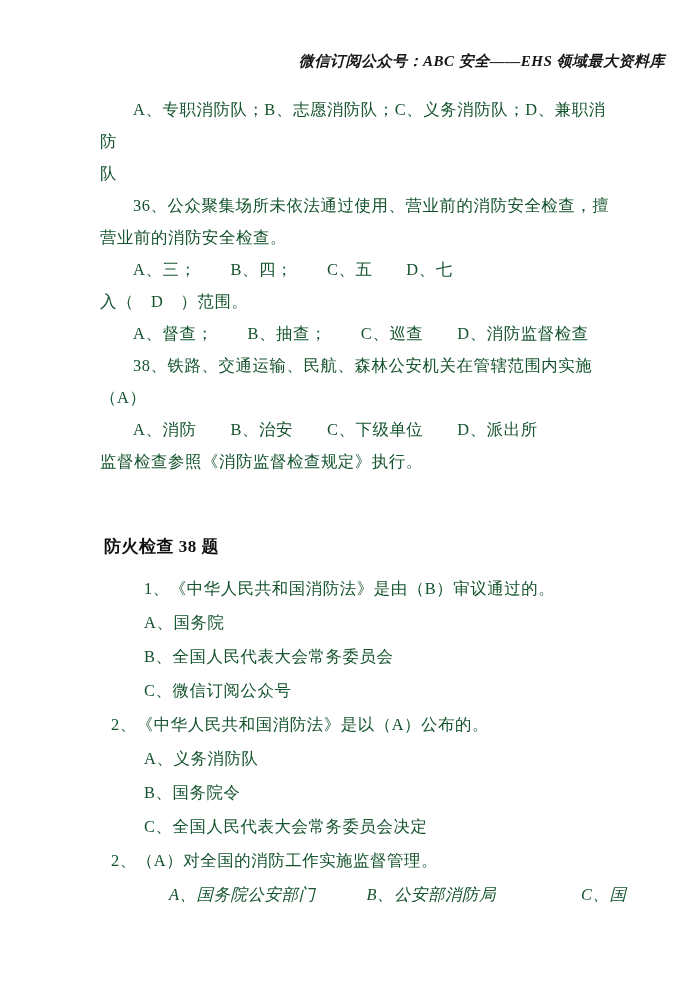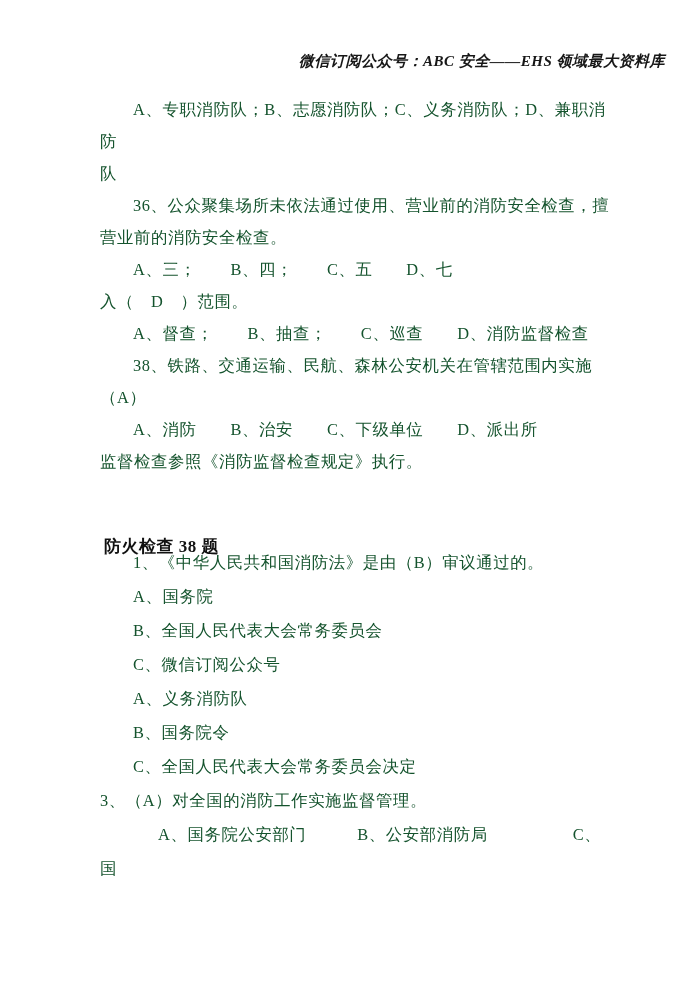--- a/index.html
+++ b/index.html
@@ -27,27 +27,27 @@
     white-space:pre;
   }
   .block {
     position:absolute;
     left:100px;
     width:517px;
     font-size:16.4px;
     color:#14532d;
   }
   .block-top { top:94px;  line-height:32px; }
-  .block-bottom { top:546px; line-height:34px; }
+  .block-bottom { top:572px; line-height:34px;margin-left:11px; }
   .line {
     white-space:pre-wrap;
     letter-spacing:0.6px;
   }
   .ind-first { text-indent:33px; }
-  .ind-two   { text-indent:58px; }
+  .ind-two   { text-indent:58px;font-style:italic; }
   .flush     { text-indent:0; }
   .section-heading {
     position:absolute;
     left:104px; top:535px;
     font-size:17px;
     font-weight:bold;
     color:#111111;
     letter-spacing:0.5px;
     white-space:pre;
   }
@@ -72,20 +72,21 @@
     <div class="line flush">监督检查参照《消防监督检查规定》执行。</div>
   </div>
 
   <div class="section-heading">防火检查 38 题</div>
 
   <div class="block block-bottom">
     <div class="line ind-first">1、《中华人民共和国消防法》是由（B）审议通过的。</div>
     <div class="line ind-first">A、国务院</div>
     <div class="line ind-first">B、全国人民代表大会常务委员会</div>
     <div class="line ind-first">C、微信订阅公众号</div>
+    <div class="line flush">2、《中华人民共和国消防法》是以（A）公布的。</div>
     <div class="line ind-first">A、义务消防队</div>
     <div class="line ind-first">B、国务院令</div>
     <div class="line ind-first">C、全国人民代表大会常务委员会决定</div>
-    <div class="line flush">3、（A）对全国的消防工作实施监督管理。</div>
+    <div class="line flush">2、（A）对全国的消防工作实施监督管理。</div>
     <div class="line ind-two">A、国务院公安部门　　　B、公安部消防局　　　　　C、国</div>
   </div>
 
 </div>
 
 </body></html>

